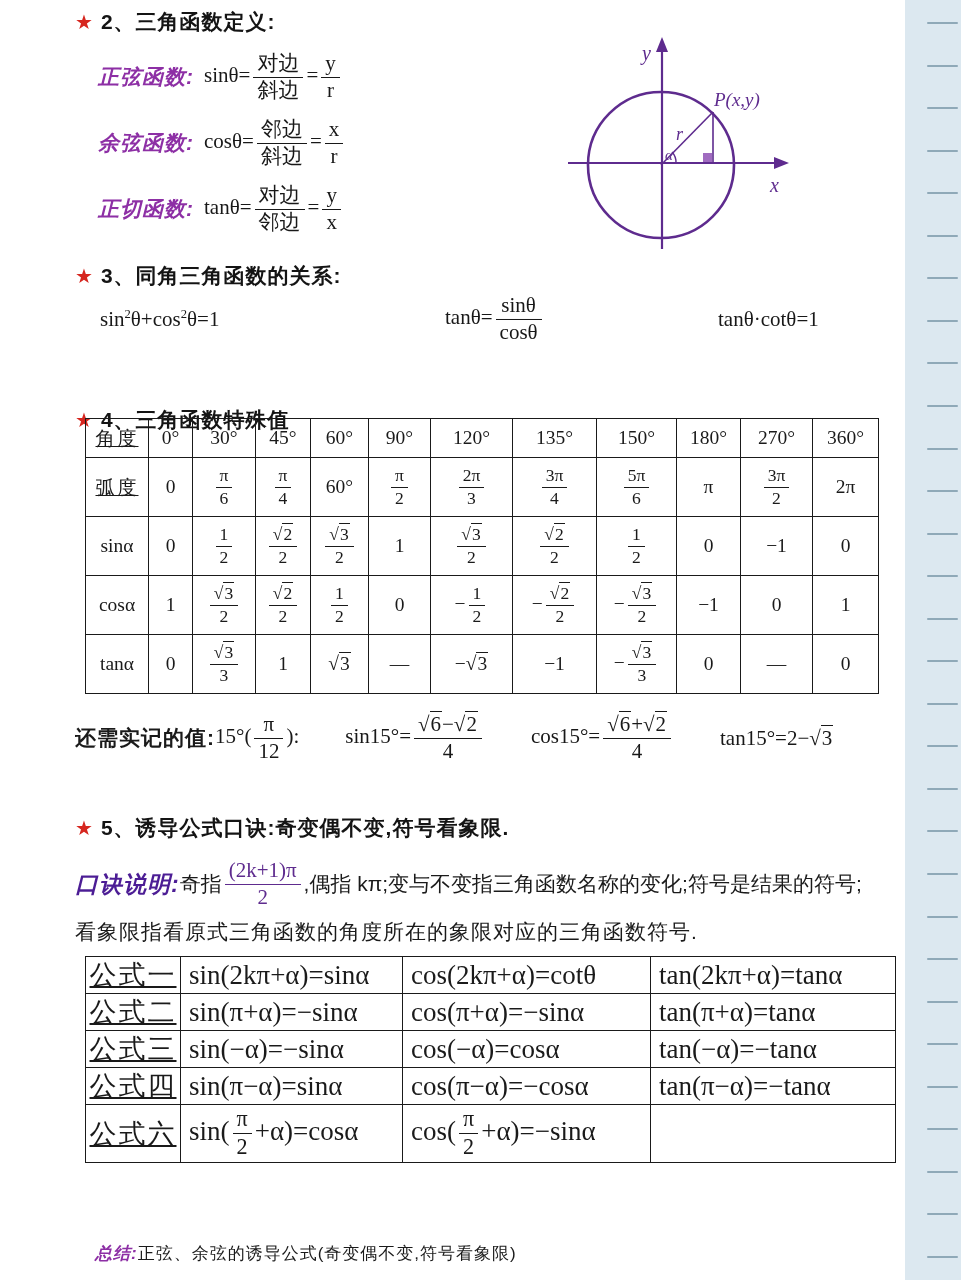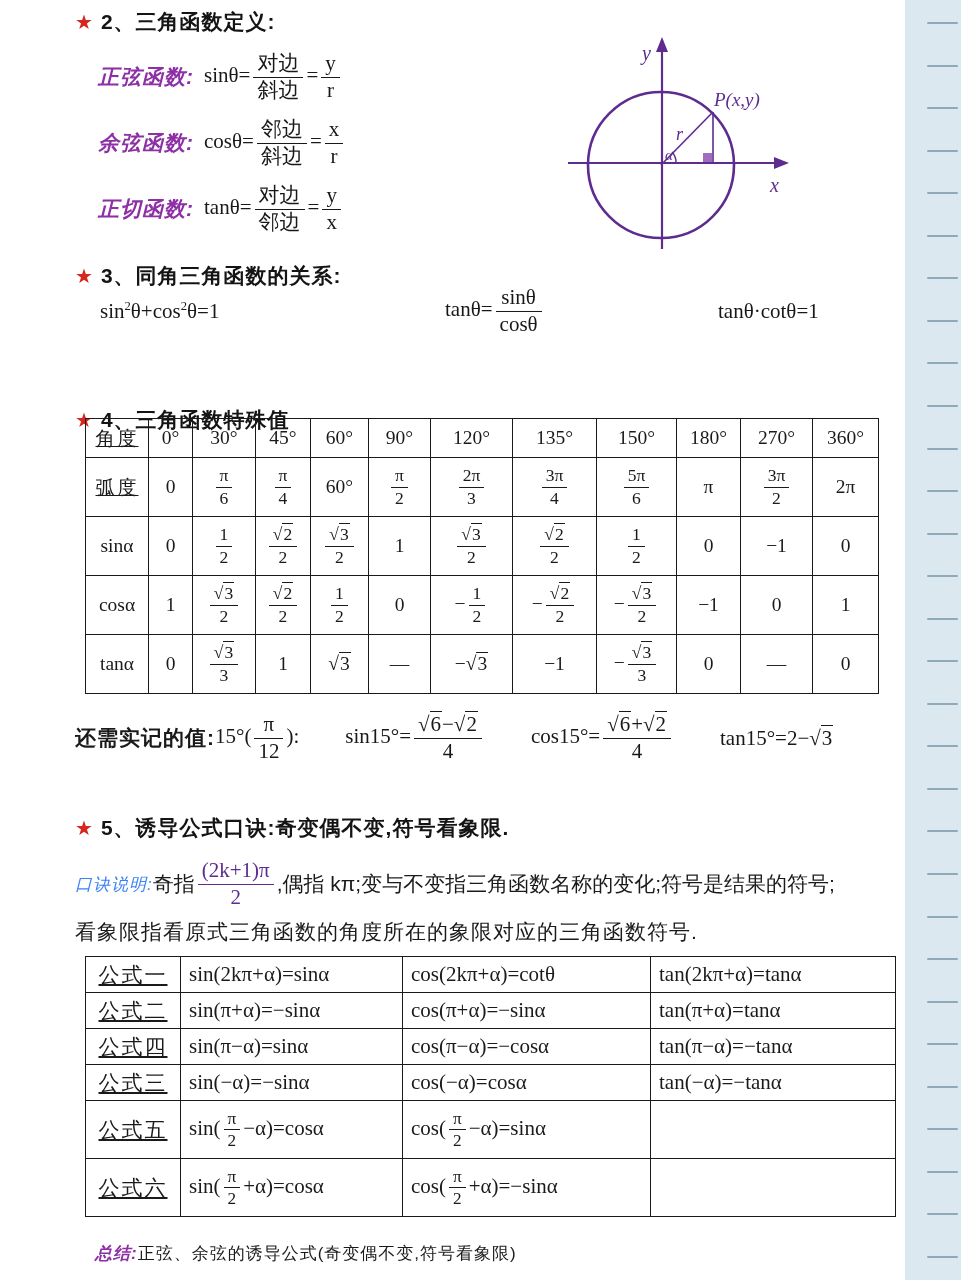--- a/index.html
+++ b/index.html
@@ -25,50 +25,50 @@
 
   
   .defs{position:absolute;left:98px;top:44px;}
   .def-row{display:flex;align-items:center;height:66px;}
   .def-label{font-weight:700;font-style:italic;color:#8d2fa5;font-size:21px;margin-right:10px;letter-spacing:1px;}
 
   
   .diagram{position:absolute;left:552px;top:36px;}
 
   
-  .formula-strip{position:absolute;left:0;top:278px;width:952px;height:66px;}
+  .formula-strip{position:absolute;left:0;top:286px;width:952px;height:66px;}
   .formula-strip .math{position:absolute;top:50%;transform:translateY(-50%);}
   .f1{left:100px;}.f2{left:445px;}.f3{left:718px;}
 
   
   table{border-collapse:collapse;table-layout:fixed;}
   td{border:1.6px solid #1a1a1a;text-align:center;vertical-align:middle;
      font-family:"Liberation Serif",serif;font-size:19.5px;padding:0 2px;}
   .t1{position:absolute;left:85px;top:418px;}
   .t1 td{width:auto;}
   .t1 tr:first-child td{height:38px;}
   .t1 tr:nth-child(n+2) td{height:58px;}
   .t1 .frac{font-size:0.9em;}
   .cjk{font-family:"Liberation Sans",sans-serif;letter-spacing:2px;text-decoration:underline;}
   .t2{position:absolute;left:85px;top:956px;}
-  .t2 td{font-size:21px;text-align:left;padding:0 8px;}
+  .t2 td{font-size:27px;text-align:left;padding:0 8px;}
   .t2 td:first-child{text-align:center;padding:0 2px;}
   .t2 tr:nth-child(-n+4) td{height:35px;}
   .t2 tr:nth-child(n+5) td{height:57px;}
   .t2 .frac{font-size:0.82em;}
 
   
   .mem-row{position:absolute;left:75px;top:706px;height:64px;display:flex;align-items:center;}
   .mem-prefix{font-weight:700;font-size:21px;letter-spacing:1px;}
   .mem-item{margin-left:46px;}
 
   
   .note{position:absolute;left:75px;top:856px;width:885px;font-size:21px;color:#1a1a1a;}
   .note-line1{display:flex;align-items:center;height:56px;}
-  .note-label{font-weight:400;font-style:italic;color:#3b82f6;font-size:17px;letter-spacing:1px;}
+  .note-label{font-weight:700;font-style:italic;color:#4c1d95;font-size:23px;letter-spacing:1px;}
   .note-frac{color:#5e2b8e;}
   .note-line2{margin-top:6px;letter-spacing:1px;}
 
   
   .summary{position:absolute;left:95px;top:1242px;font-size:17px;letter-spacing:1px;white-space:nowrap;}
   .sum-label{font-weight:700;font-style:italic;color:#8d2fa5;}
 
   svg text{font-family:"Liberation Serif",serif;font-style:italic;fill:#5e2b8e;}
 </style>
 </head>
@@ -283,38 +283,32 @@
           <td>cos(2kπ+α)=cotθ</td>
           <td>tan(2kπ+α)=tanα</td>
         </tr>
         <tr>
           <td><span class="cjk">公式二</span></td>
           <td>sin(π+α)=−sinα</td>
           <td>cos(π+α)=−sinα</td>
           <td>tan(π+α)=tanα</td>
         </tr>
         <tr>
+          <td><span class="cjk">公式三</span></td>
+          <td>sin(−α)=−sinα</td>
+          <td>cos(−α)=cosα</td>
+          <td>tan(−α)=−tanα</td>
+        </tr>
+        <tr>
           <td><span class="cjk">公式四</span></td>
           <td>sin(π−α)=sinα</td>
           <td>cos(π−α)=−cosα</td>
           <td>tan(π−α)=−tanα</td>
         </tr>
         <tr>
-          <td><span class="cjk">公式三</span></td>
-          <td>sin(−α)=−sinα</td>
-          <td>cos(−α)=cosα</td>
-          <td>tan(−α)=−tanα</td>
-        </tr>
-        <tr>
-          <td><span class="cjk">公式五</span></td>
-          <td>sin(<span class="frac"><span class="fnum">π</span><span class="fden">2</span></span>−α)=cosα</td>
-          <td>cos(<span class="frac"><span class="fnum">π</span><span class="fden">2</span></span>−α)=sinα</td>
-          <td></td>
-        </tr>
-        <tr>
           <td><span class="cjk">公式六</span></td>
           <td>sin(<span class="frac"><span class="fnum">π</span><span class="fden">2</span></span>+α)=cosα</td>
           <td>cos(<span class="frac"><span class="fnum">π</span><span class="fden">2</span></span>+α)=−sinα</td>
           <td></td>
         </tr>
       </tbody>
   </table>
 
   <div class="summary">
     <span class="sum-label">总结:</span><span>正弦、余弦的诱导公式(奇变偶不变,符号看象限)</span>

